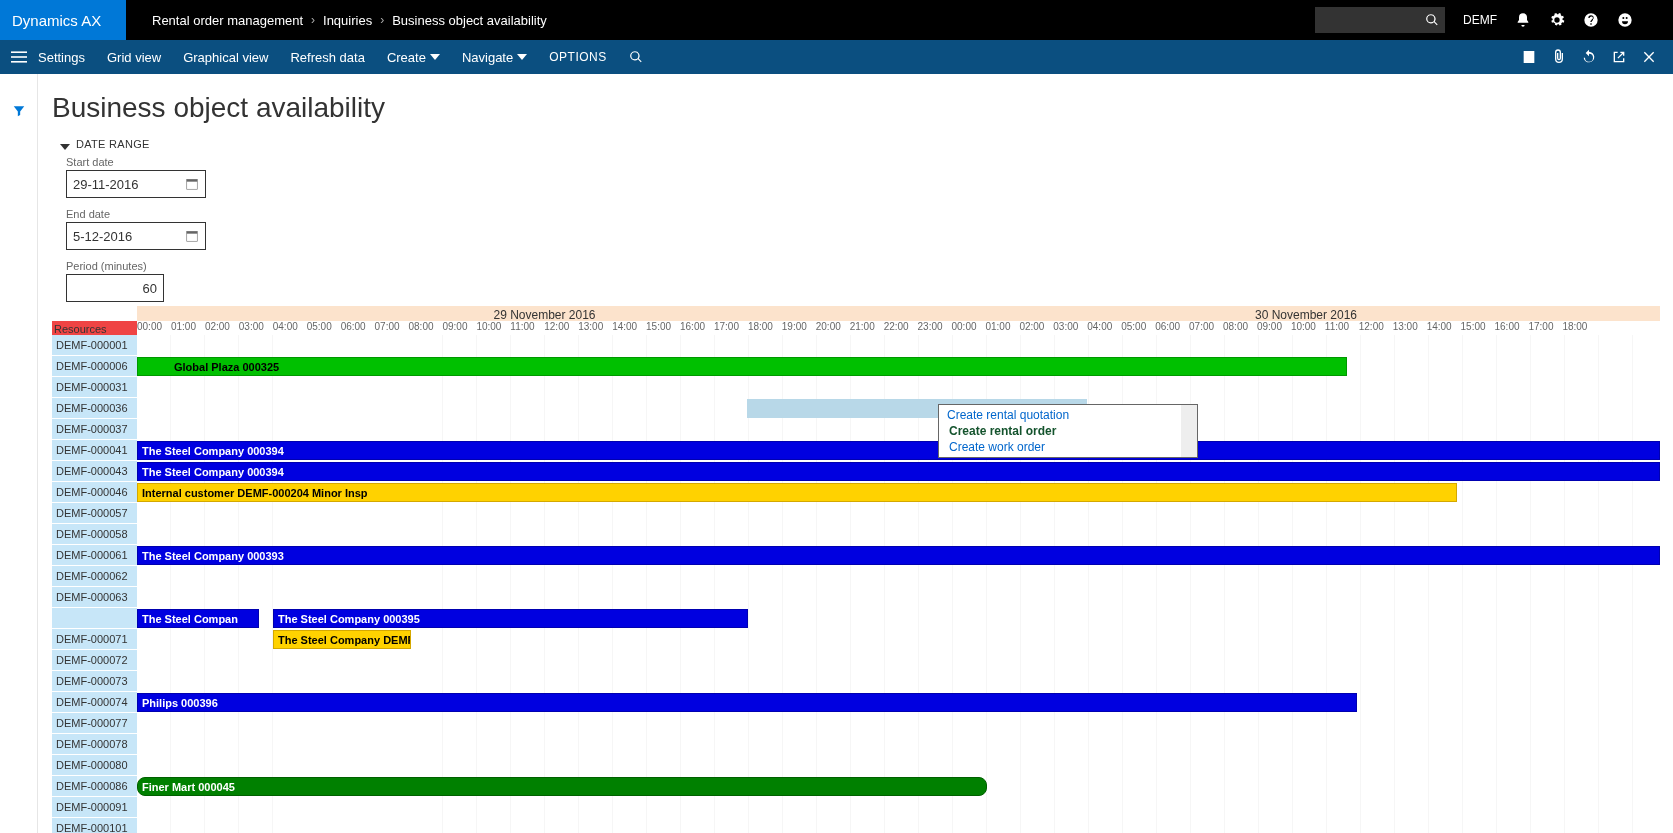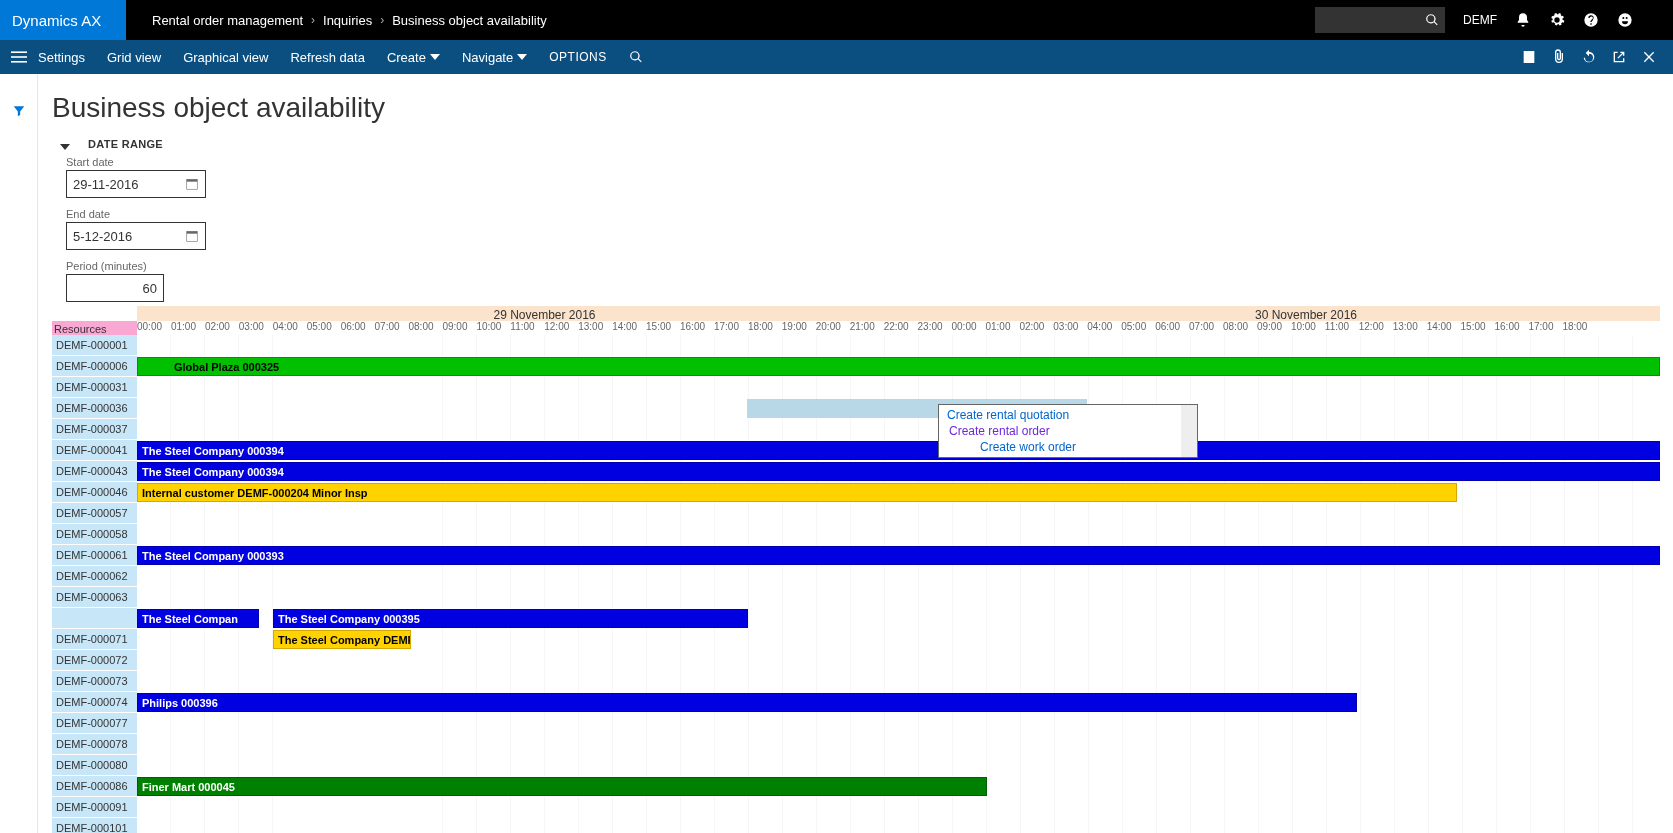--- a/index.html
+++ b/index.html
@@ -21,54 +21,54 @@
 .options { font-size: 12px; letter-spacing: .5px; }
 .action-right { margin-left: auto; display: flex; gap: 14px; padding-right: 16px; }
 .action-right svg { width: 16px; height: 16px; fill: #fff; cursor:pointer; }
 .chev { width:10px; height:10px; }
 
 .content { display:flex; }
 .leftrail { width: 38px; border-right: 1px solid #e6e6e6; padding-top: 30px; display:flex; justify-content:center; }
 .leftrail svg { width:14px; height:14px; fill:#0078d7; }
 .main { padding: 18px 10px 0px 14px; flex:1; }
 .page-title { font-size: 28px; font-weight: 300; color:#333; margin-bottom: 14px; }
-.section-header { font-size: 11px; font-weight: 700; color: #333; letter-spacing: .3px; display:flex; align-items:flex-end; gap:16px; cursor:pointer; margin-bottom:6px;}
+.section-header { font-size: 11px; font-weight: 400; color: #333; letter-spacing: .3px; display:flex; align-items:flex-end; gap:4px; cursor:pointer; margin-bottom:6px;}
 .section-header .tri { width:0; height:0; border-left:5px solid transparent; border-right:5px solid transparent; border-top:6px solid #333; display:inline-block; margin-right:2px; margin-left:8px;}
 .daterange-fields { display:flex; gap:10px; padding-left:14px; margin-bottom:4px;flex-direction:column;}
 .field label { font-size:11px; color:#666; display:block; margin-bottom:2px;}
 .field .input { border:1px solid #333; height:28px; width:140px; padding:0 6px; display:flex; align-items:center; justify-content:space-between; font-size:13px; }
 .field .input.num { width:98px; justify-content:flex-end;padding-left:48px; }
 .cal-icon { width:14px; height:14px; fill:#666; }
 
 .gantt-wrap { position:relative; margin-top:2px; }
 .gantt-header-days { display:flex; height:15px; font-size:12px; }
 .spacer-col { width:85px; background:#fff; font-size:11px; color:#333; display:flex; align-items:flex-end; padding-left:2px;}
 .day-hdr { background:#fce3cc; text-align:center; font-size:12px; line-height:18px; }
 .day1 { flex: 0 0 815px; }
 .day2 { flex: 0 0 708px; }
 .hour-row { display:flex; height:14px; border-bottom:0px solid #eee; }
-.hour-row .spacer-col { background:#f9a8d4; font-size:11px; }
+.hour-row .spacer-col { background:#ef4444; font-size:11px; }
 .hours { display:flex; flex:1; }
 .hour { width:33.95px; font-size:10px; color:#666; text-align:left; white-space:nowrap; }
 .grid { position:relative; }
 .row { display:flex; height:21px; border-bottom:0px; }
 .res-cell { width:85px; padding-left:4px; font-size:11px; color:#333; background:#c7e6f8; display:flex; align-items:center; border-bottom:1px solid #fff;}
 .track { flex:1; position:relative; background:repeating-linear-gradient(to right,#fff 0,#fff 33.5px,#f6f6f6 33.5px,#f6f6f6 34px); }
 .bar { position:absolute; top:0; bottom:0; height:19px; margin-top:1px; padding-left:4px; font-size:11px; font-weight:700; color:#000; display:flex; align-items:center; overflow:hidden; white-space:nowrap; }
 .bar.green  { background:#00c000; border:1px solid #009800; }
 .bar.dgreen { background:#008000; border:1px solid #006000; color:#fff; }
 .bar.blue   { background:#0000e0; border:1px solid #0000b0; color:#fff; }
 .bar.yellow { background:#ffd200; border:1px solid #d4a800; }
 .bar.sel    { background:#b8d8e8; border:0; }
 
 .ctxmenu { position:absolute; background:#fff; border:1px solid #666; width:260px; font-size:12px; padding:2px 0; z-index:50; box-shadow: inset -16px 0 0 #eee;}
 .ctxmenu div { padding:1px 10px; cursor:pointer; }
 .ctxmenu .q { color:#0066cc;padding-left:8px; }
-.ctxmenu .o { color:#6d28d9; }
-.ctxmenu .w { color:#0066cc;margin-left:31px; }
+.ctxmenu .o { color:#14532d;font-weight:bold; }
+.ctxmenu .w { color:#0066cc; }
 </style>
 </head>
 <body>
 
 <div class="topbar">
   <div class="brand">Dynamics AX</div>
   <div class="breadcrumbs">
     <span>Rental order management</span>
     <span class="bc-sep">›</span>
     <span>Inquiries</span>
@@ -244,21 +244,21 @@
           </div>
       </div>
       <div class="grid" id="grid-container">
           <div class="row">
             <div class="res-cell">DEMF-000001</div>
             <div class="track"></div>
           </div>
           <div class="row">
             <div class="res-cell">DEMF-000006</div>
             <div class="track">
-              <div class="bar green" style="left: 0px; width: 1523px; padding-left: 36px;">Global Plaza 000325</div>
+              <div class="bar green" style="left: 0px; width: 1210px; padding-left: 36px;">Global Plaza 000325</div>
             </div>
           </div>
           <div class="row">
             <div class="res-cell">DEMF-000031</div>
             <div class="track"></div>
           </div>
           <div class="row">
             <div class="res-cell">DEMF-000036</div>
             <div class="track">
               <div class="bar sel" style="left: 610px; width: 340px;"></div>
@@ -343,21 +343,21 @@
             <div class="res-cell">DEMF-000078</div>
             <div class="track"></div>
           </div>
           <div class="row">
             <div class="res-cell">DEMF-000080</div>
             <div class="track"></div>
           </div>
           <div class="row">
             <div class="res-cell">DEMF-000086</div>
             <div class="track">
-              <div class="bar dgreen" style="left: 0px; width: 850px;">Finer Mart 000045</div>
+              <div class="bar dgreen" style="left: 0px; width: 850px; border-radius: 8px;">Finer Mart 000045</div>
             </div>
           </div>
           <div class="row">
             <div class="res-cell">DEMF-000091</div>
             <div class="track"></div>
           </div>
           <div class="row">
             <div class="res-cell">DEMF-000101</div>
             <div class="track"></div>
           </div>

